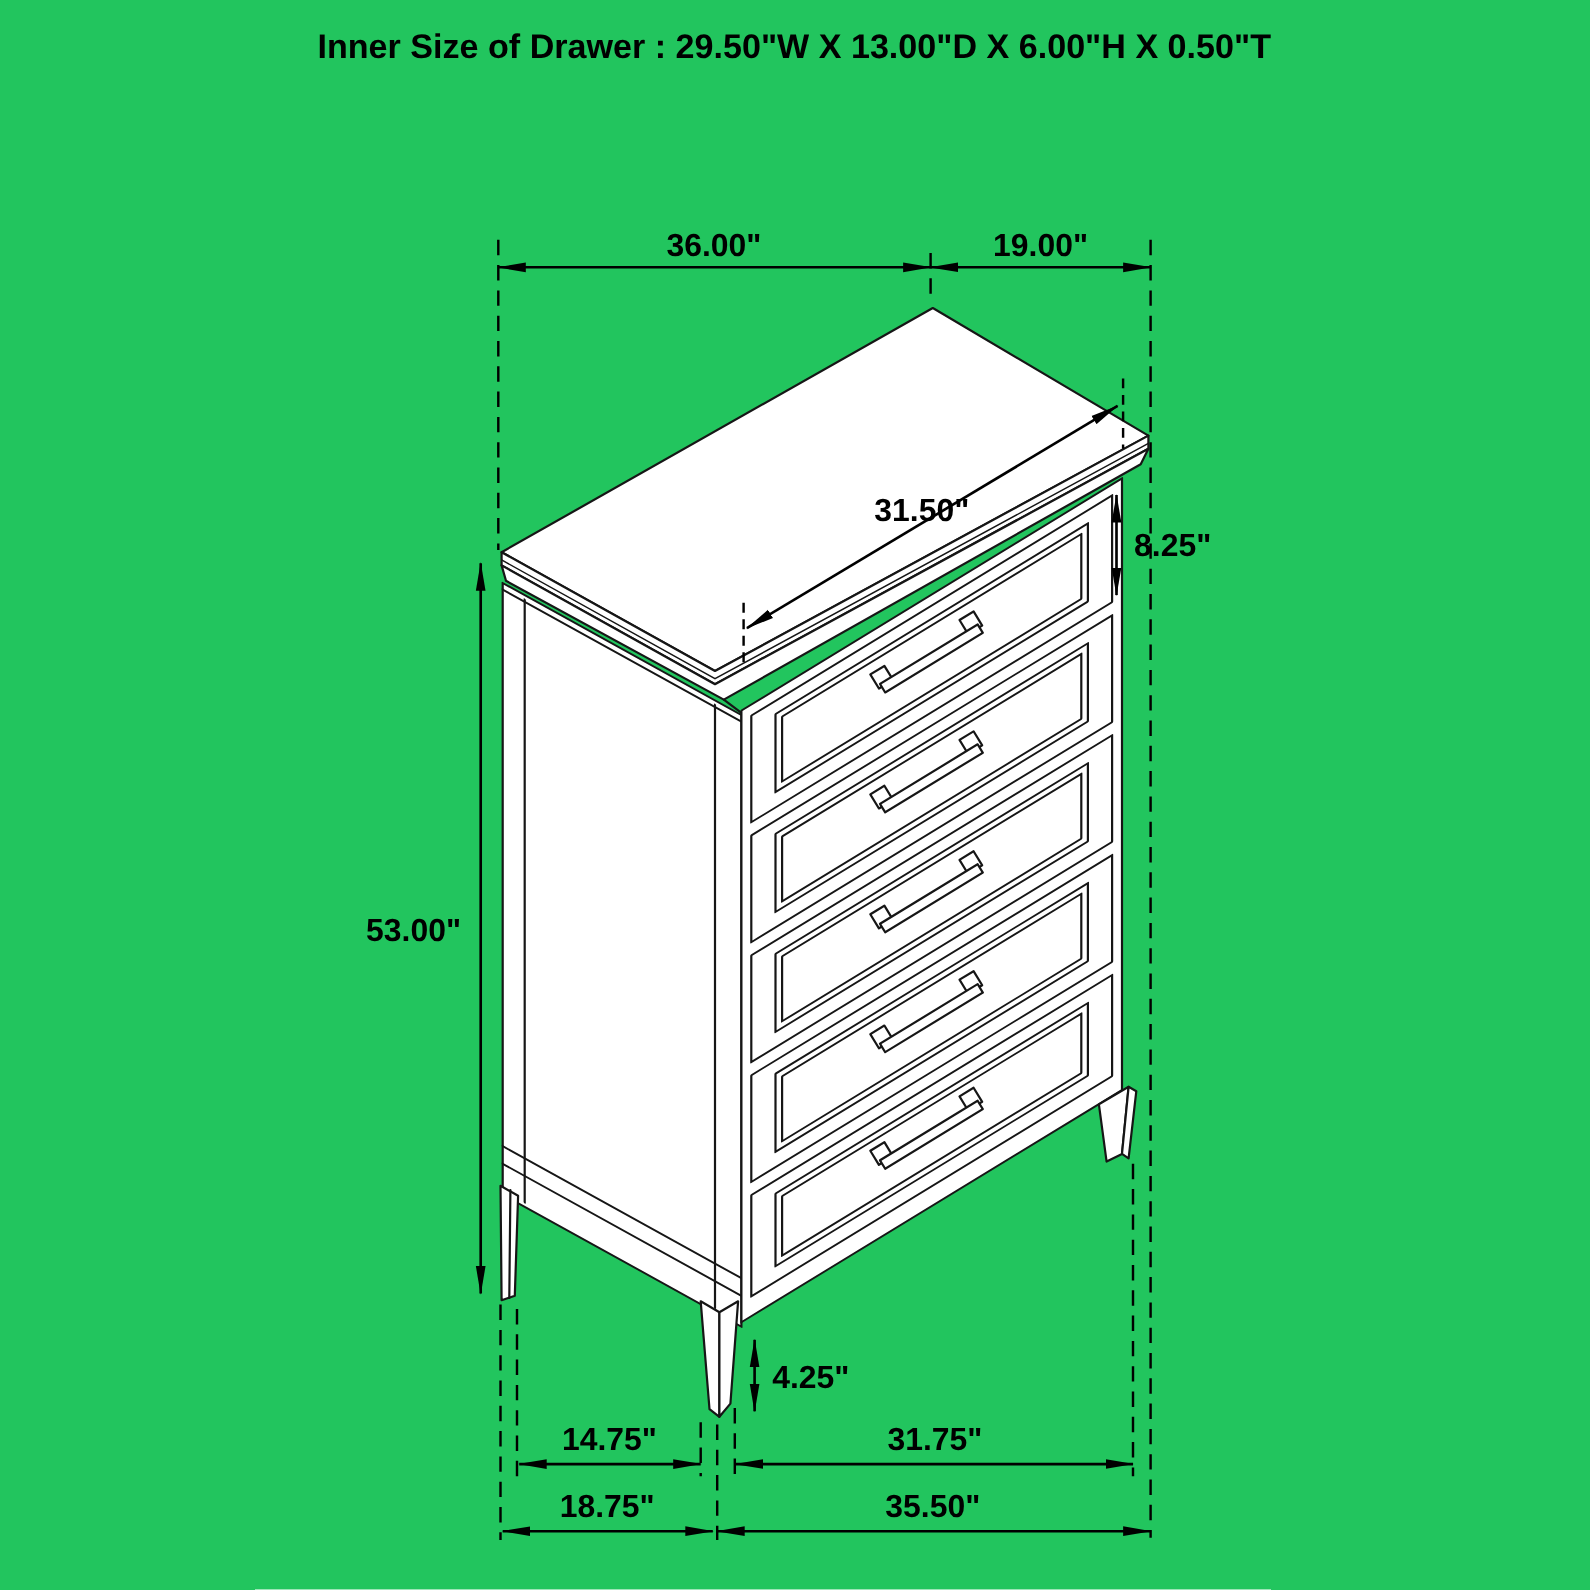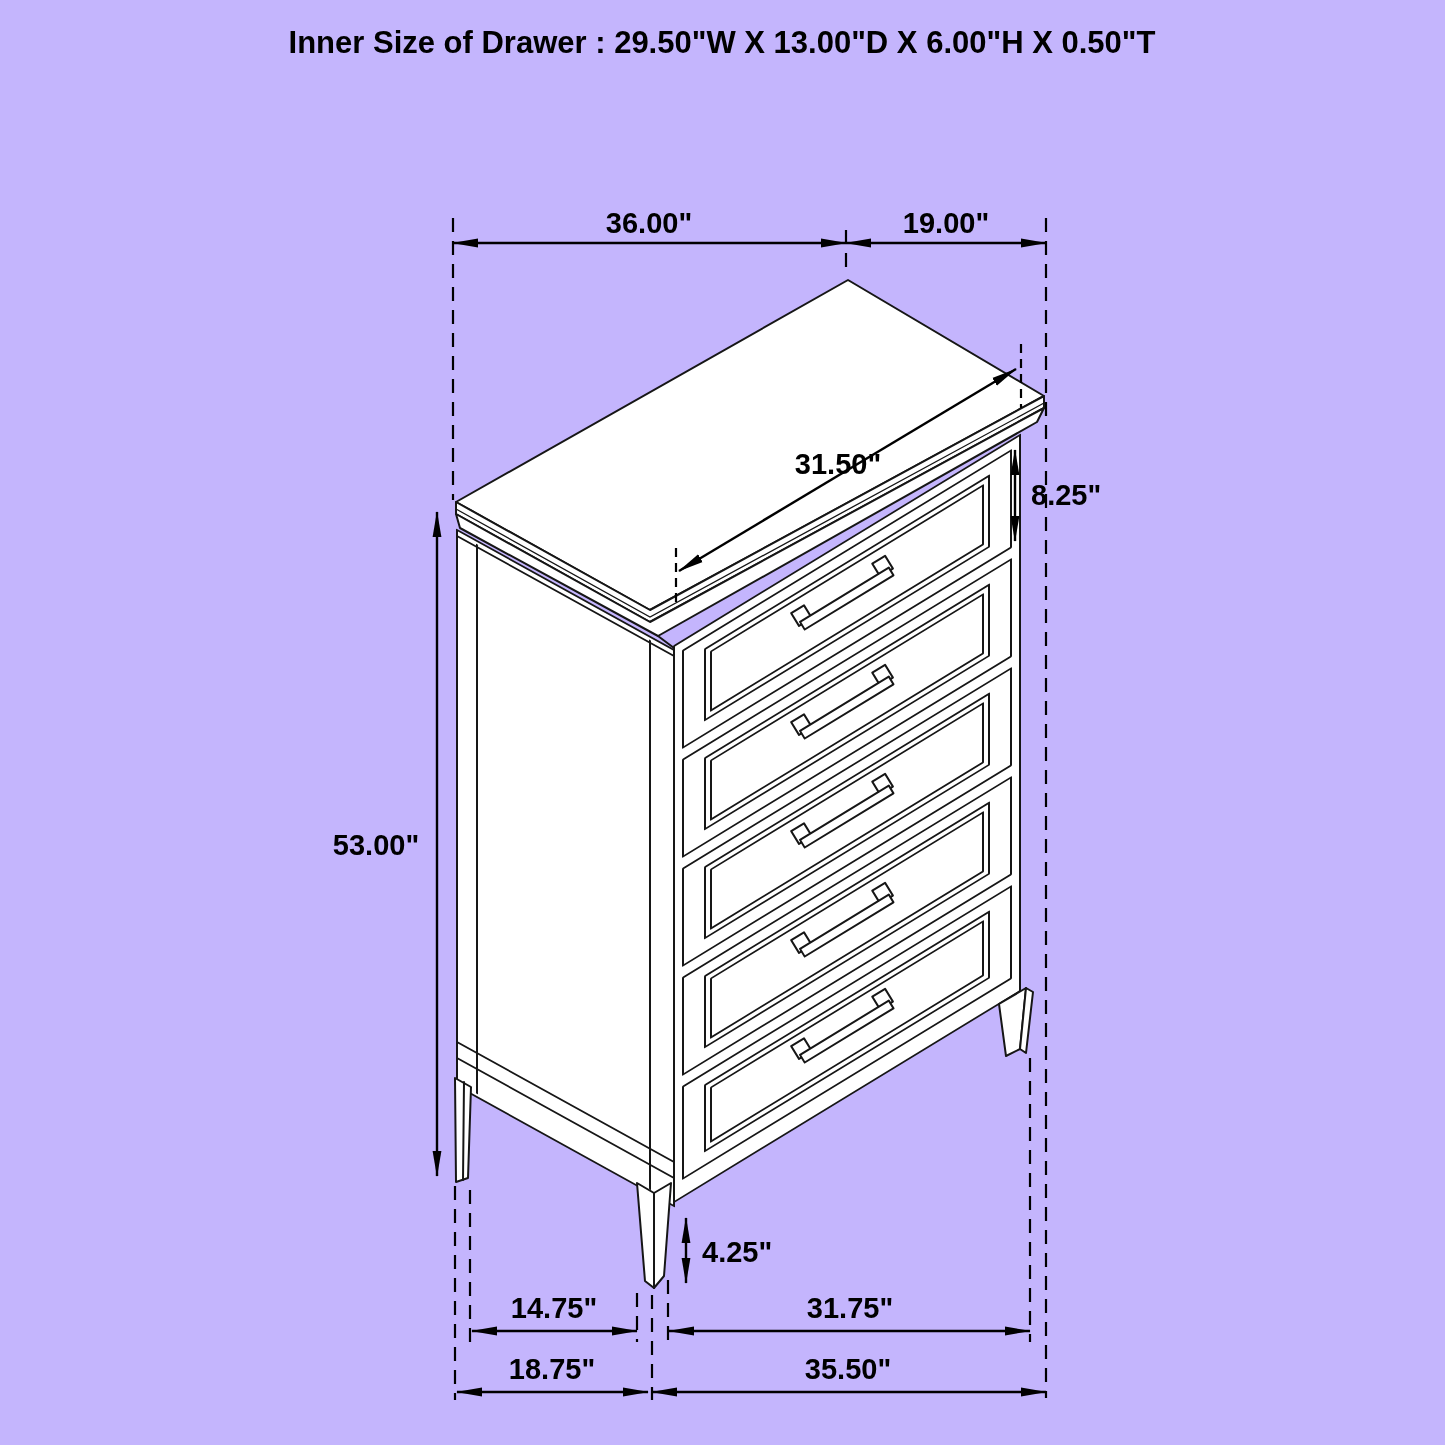--- a/index.html
+++ b/index.html
@@ -1,18 +1,18 @@
 <!DOCTYPE html>
 <html><head>
 <meta charset="utf-8">
 <style>
   html, body { margin: 0; padding: 0; background: #ffffff; }
   .stage {
     width: 1445px; height: 1445px; position: relative;
-    background: #c4b5fd; overflow: hidden;
+    background: #22c55e; overflow: hidden;
     font-family: "Liberation Sans", sans-serif;
   }
   svg { display: block; }
   .dim-label {
     font-family: "Liberation Sans", sans-serif;
     font-weight: 700; font-size: 29px; fill: #000000;
   }
   .title-label {
     font-family: "Liberation Sans", sans-serif;
     font-weight: 700; font-size: 31px; fill: #000000;

